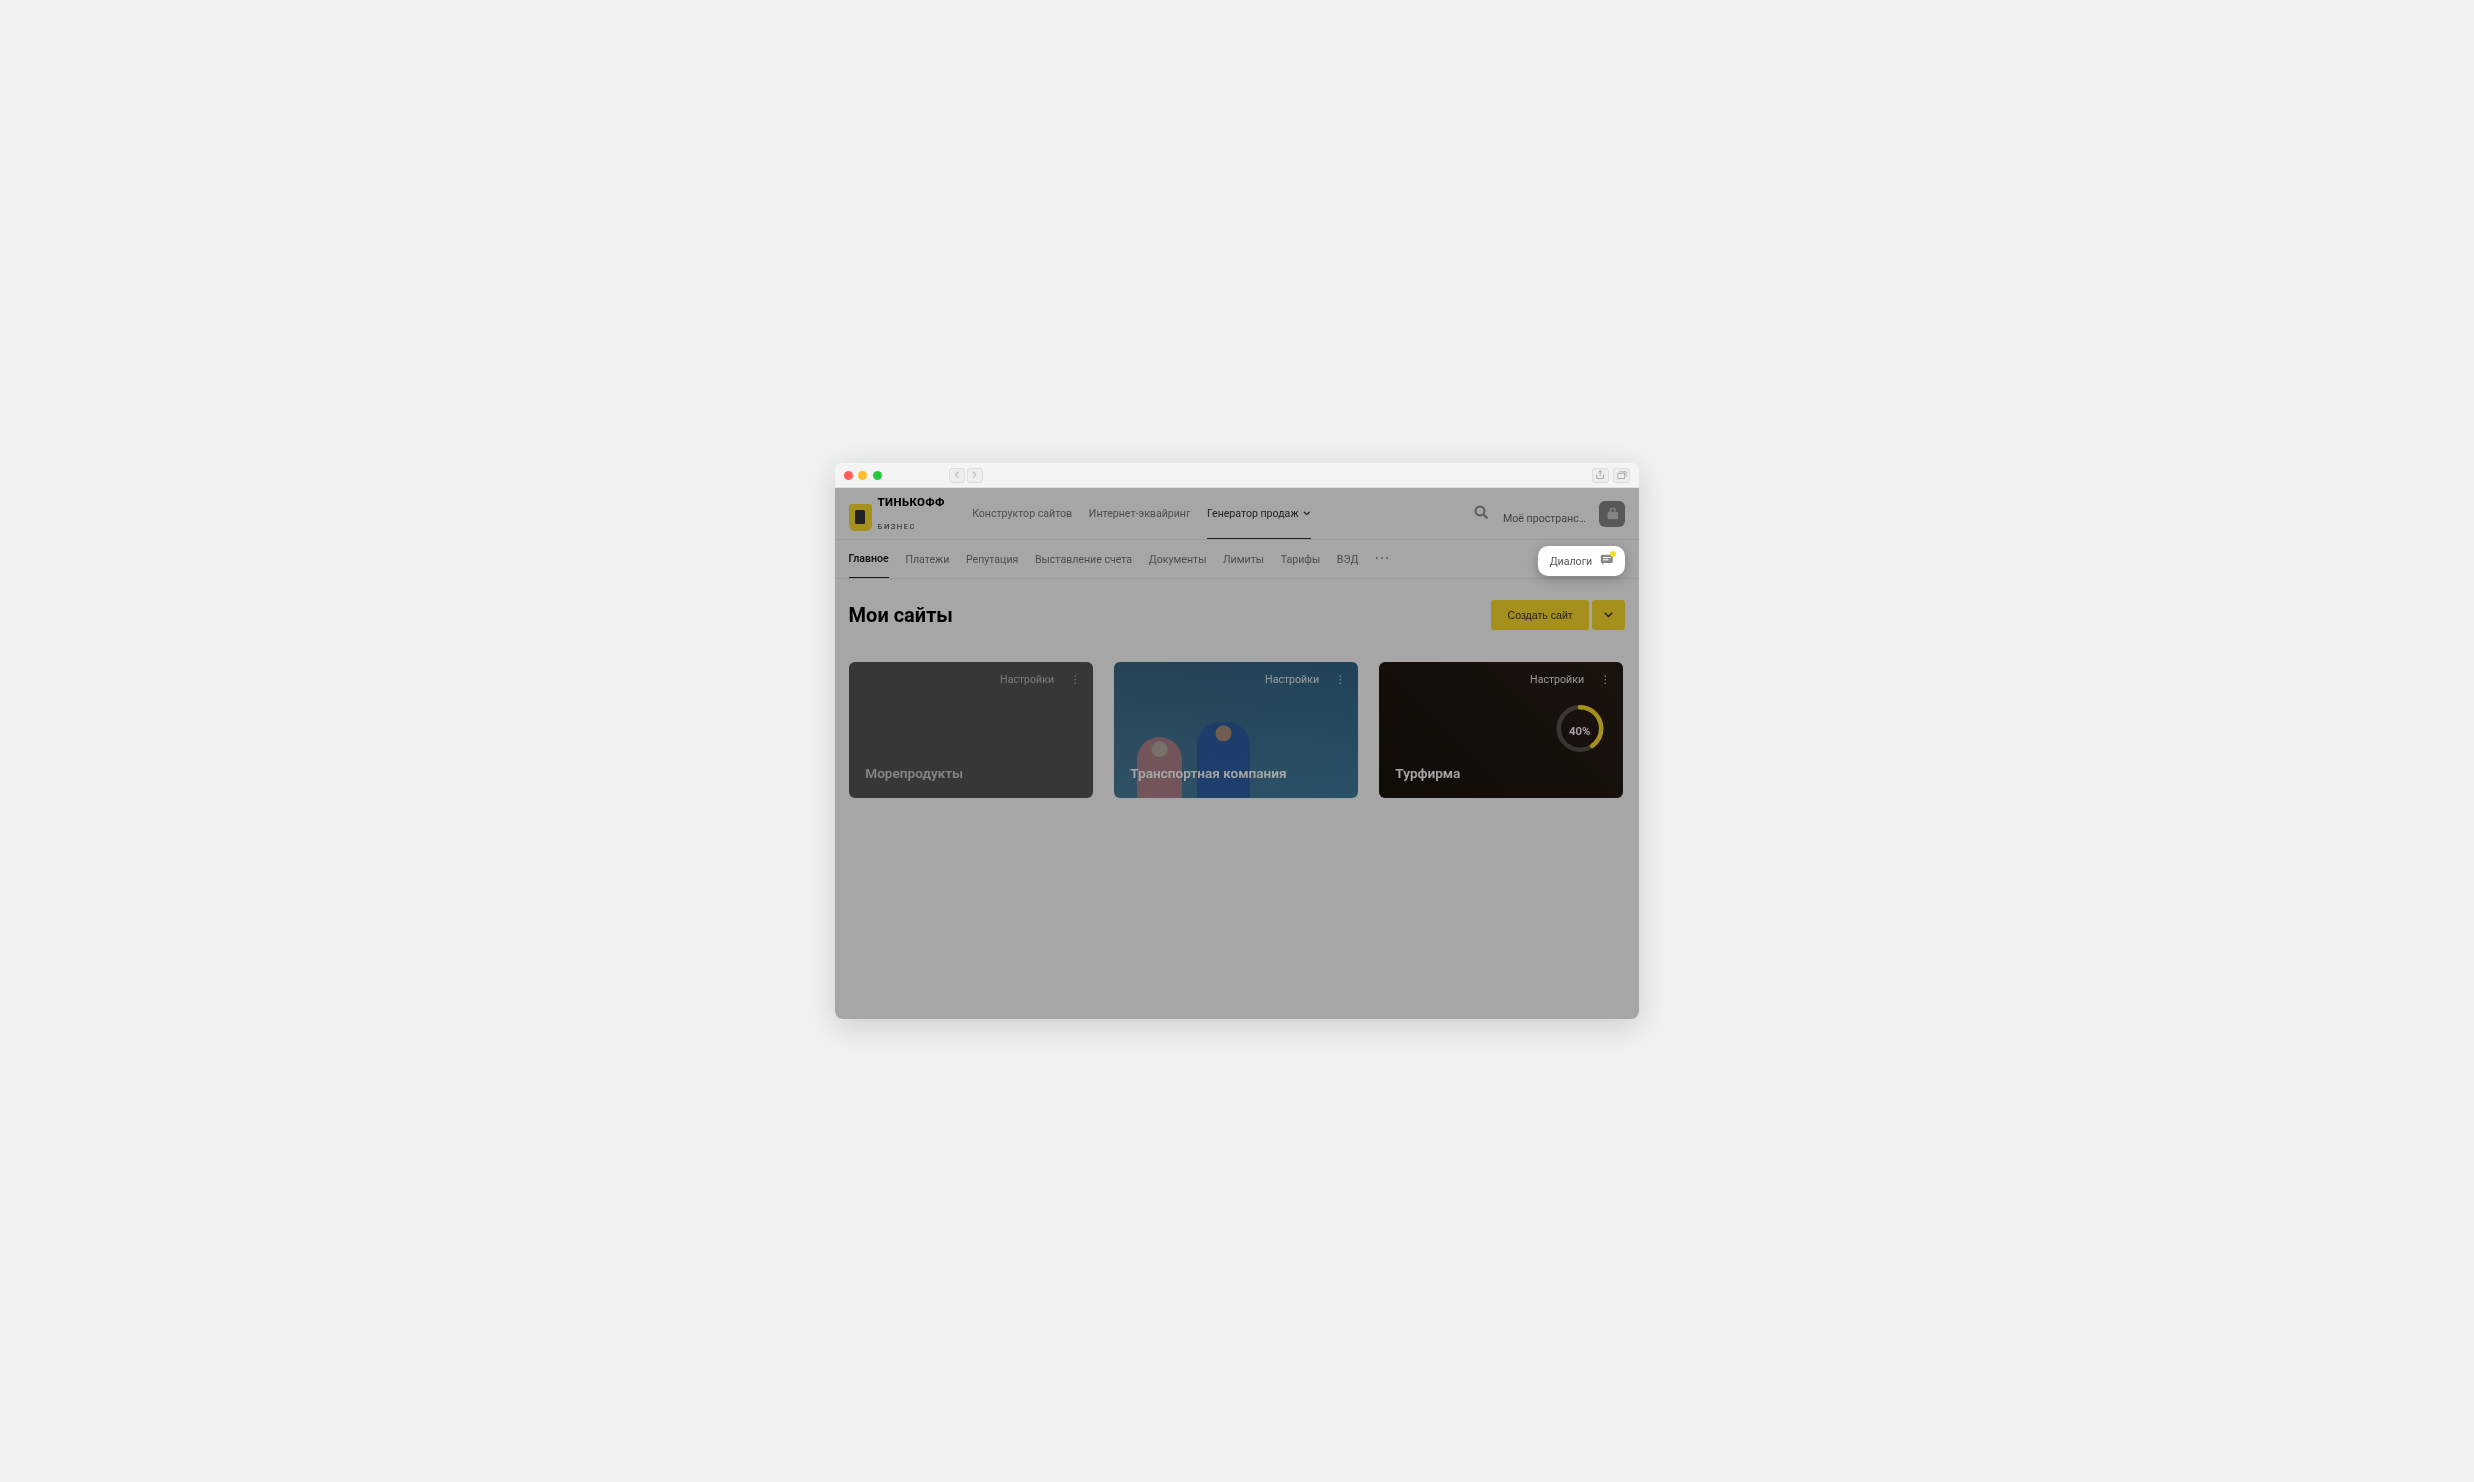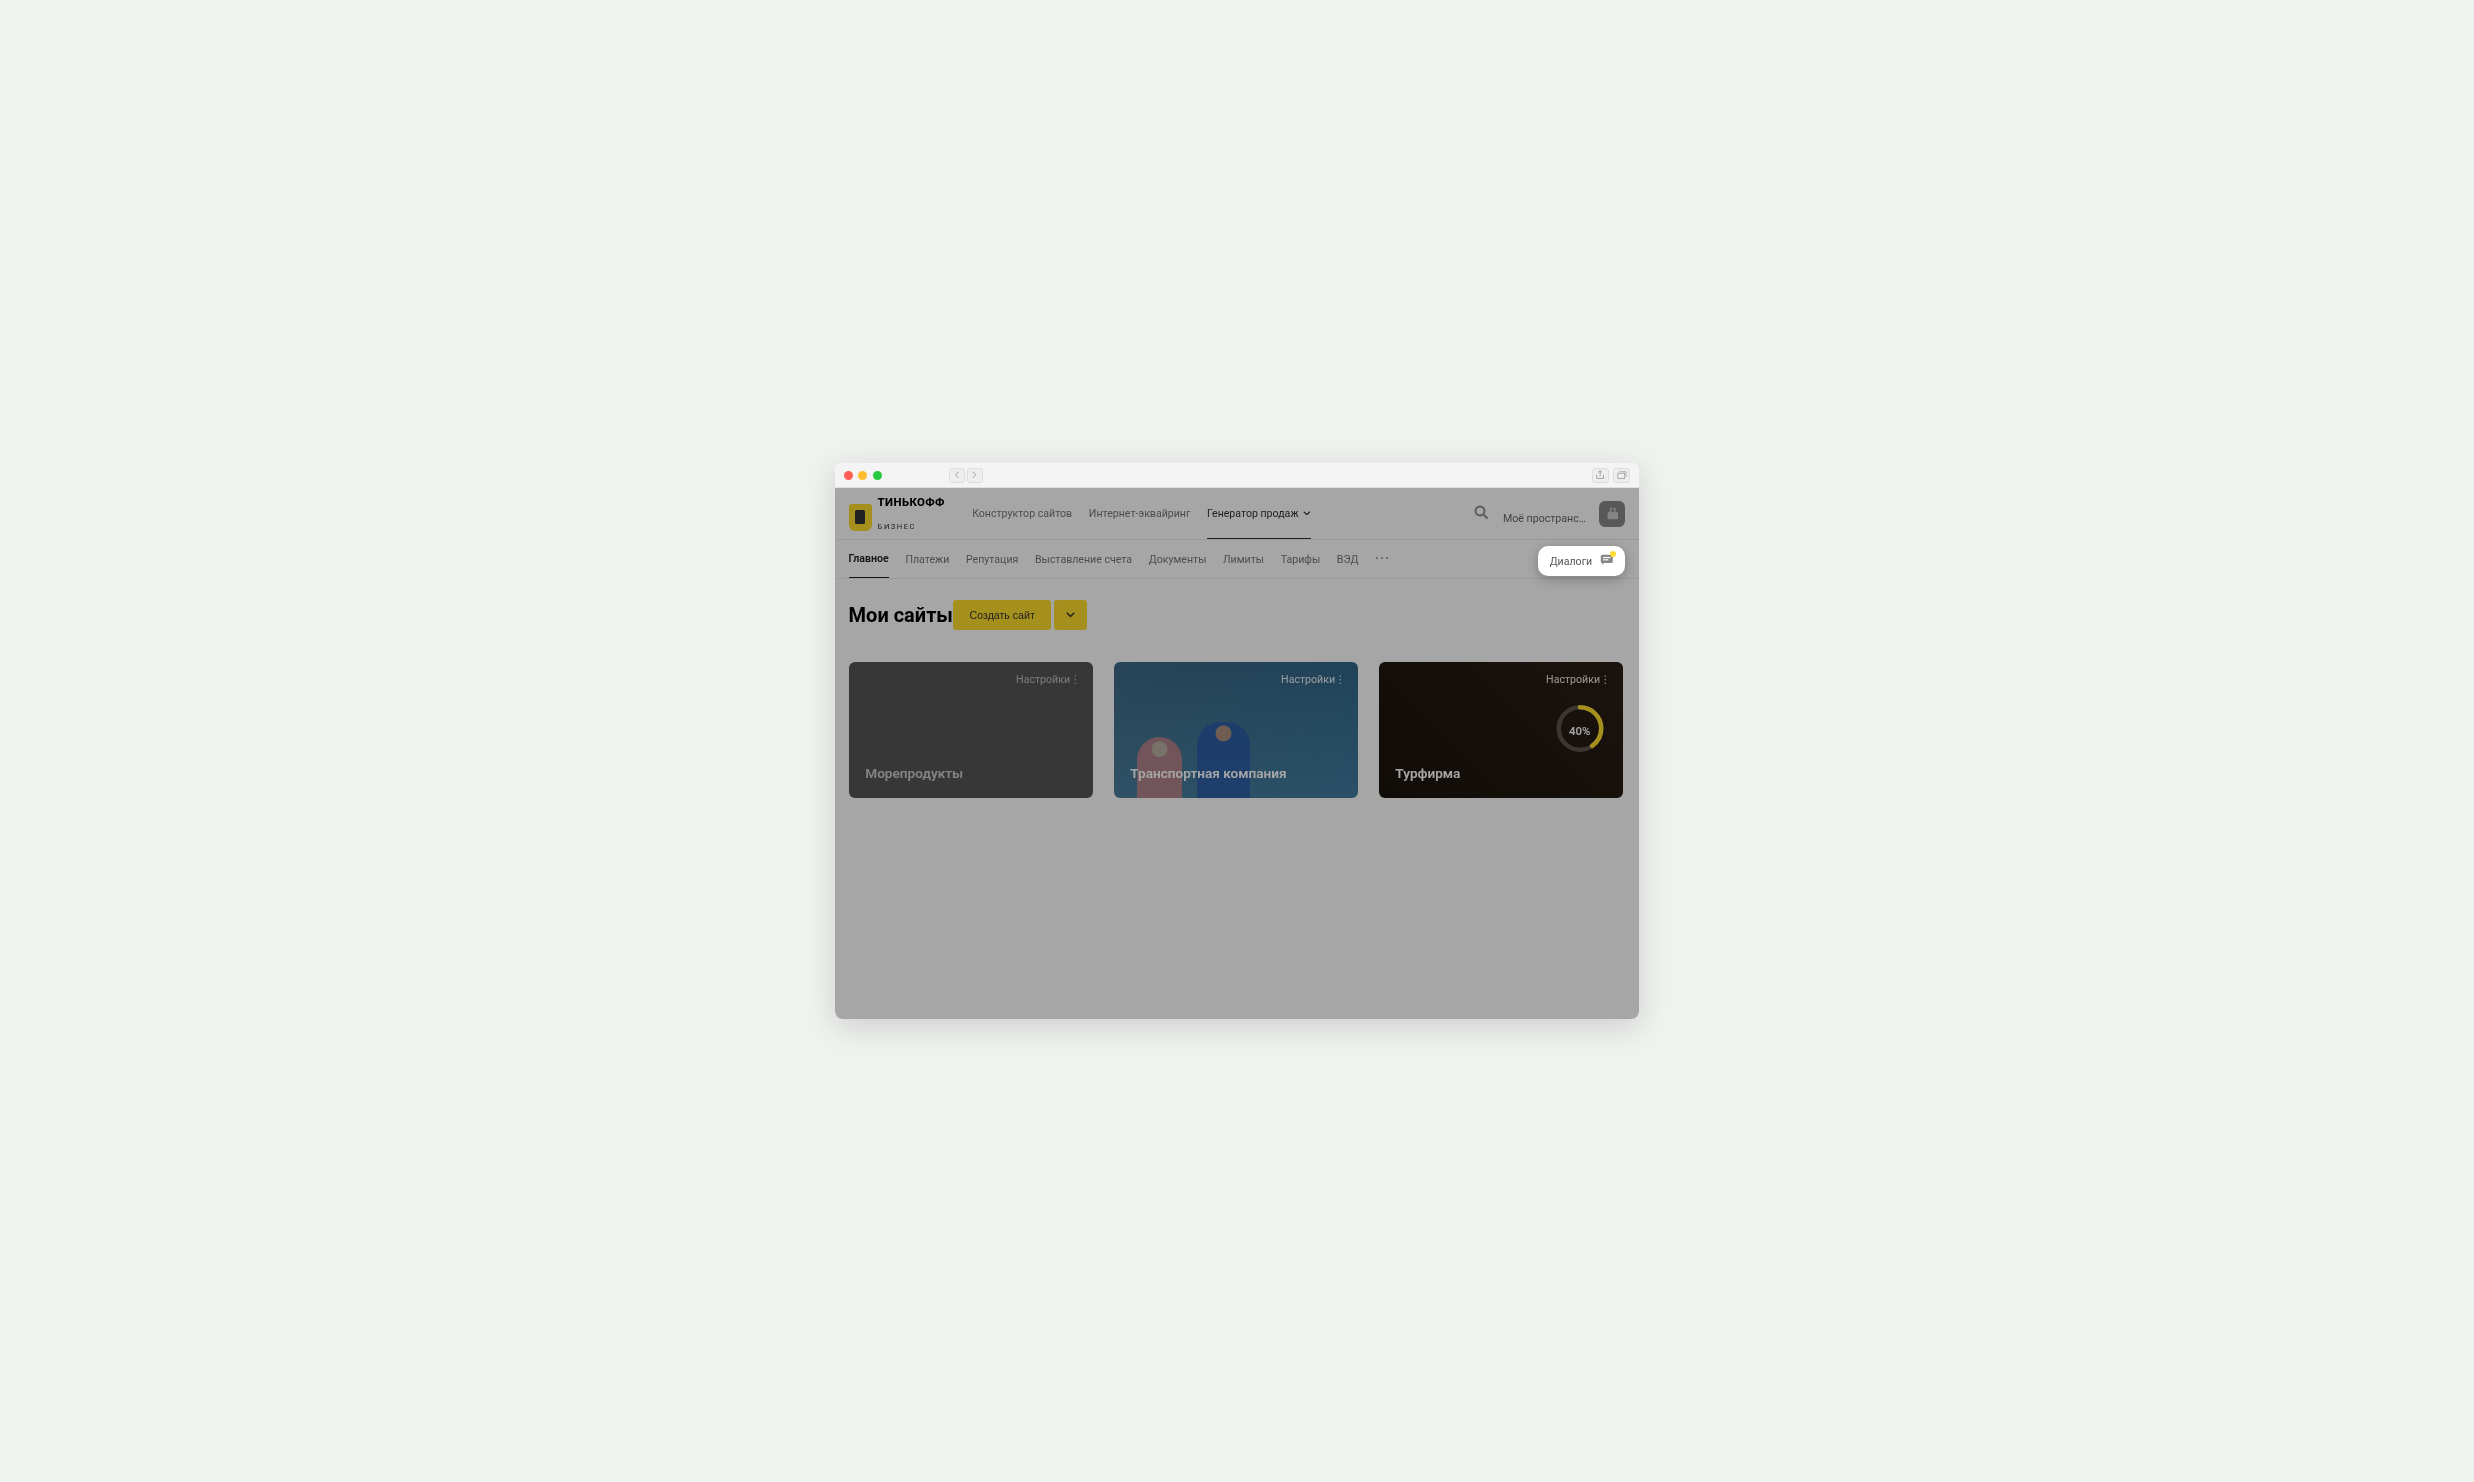--- a/index.html
+++ b/index.html
@@ -94,21 +94,21 @@
       box-shadow: 0 3px 12px rgba(0,0,0,0.25);
       z-index: 10; cursor: pointer;
       color: #555; font-size: 10.6px;
     }
     .chat-icon { position: relative; }
     .chat-badge {
       position: absolute; top: -2.3px; right: -2.3px; width: 6px; height: 6px;
       background: #ffdd2d; border-radius: 50%;
     }
     .page-header {
-      display: flex; align-items: center; justify-content: flex-start;
+      display: flex; align-items: center; justify-content: space-between;
       padding: 21px 13.6px 0;
     }
     .page-title { font-size: 20px; font-weight: 700; }
     .create-group { display: flex; gap: 3px; }
     .btn-primary {
       background: #ffdd2d; border: none; padding: 9px 16.7px;
       font-size: 10.6px; border-radius: 3px; cursor: pointer; color: #333;
     }
     .btn-chevron {
       background: #ffdd2d; border: none; width: 33px; border-radius: 3px;
@@ -119,21 +119,21 @@
     }
     .card {
       width: 244px; height: 136px; border-radius: 6px; position: relative;
       overflow: hidden; color: #fff; background-size: cover; background-position: center;
     }
     .card.dark { background: #555; color: #ccc; }
     .card.img1 { background: linear-gradient(135deg, rgba(30,60,90,0.5), rgba(50,120,160,0.5)), linear-gradient(45deg, #6fa8c5, #3a6b8a); }
     .card.img2 { background: linear-gradient(rgba(0,0,0,0.55), rgba(0,0,0,0.55)), linear-gradient(45deg, #3a2a1a, #5a4030); }
     .card-head {
       display: flex; justify-content: flex-end; align-items: center;
-      padding: 10.6px 12px; gap: 0;
+      padding: 10.6px 12px; gap: 16px;
     }
     .card-settings { font-size: 10.6px; cursor: pointer; opacity: 0.9; }
     .card-more { cursor: pointer; opacity: 0.9; font-size: 10.6px; }
     .card-title {
       position: absolute; bottom: 16.7px; left: 16.7px;
       font-size: 13.6px; font-weight: 600;
     }
     .progress-ring {
       position: absolute; right: 18px; top: 50%; transform: translateY(-50%);
     }

